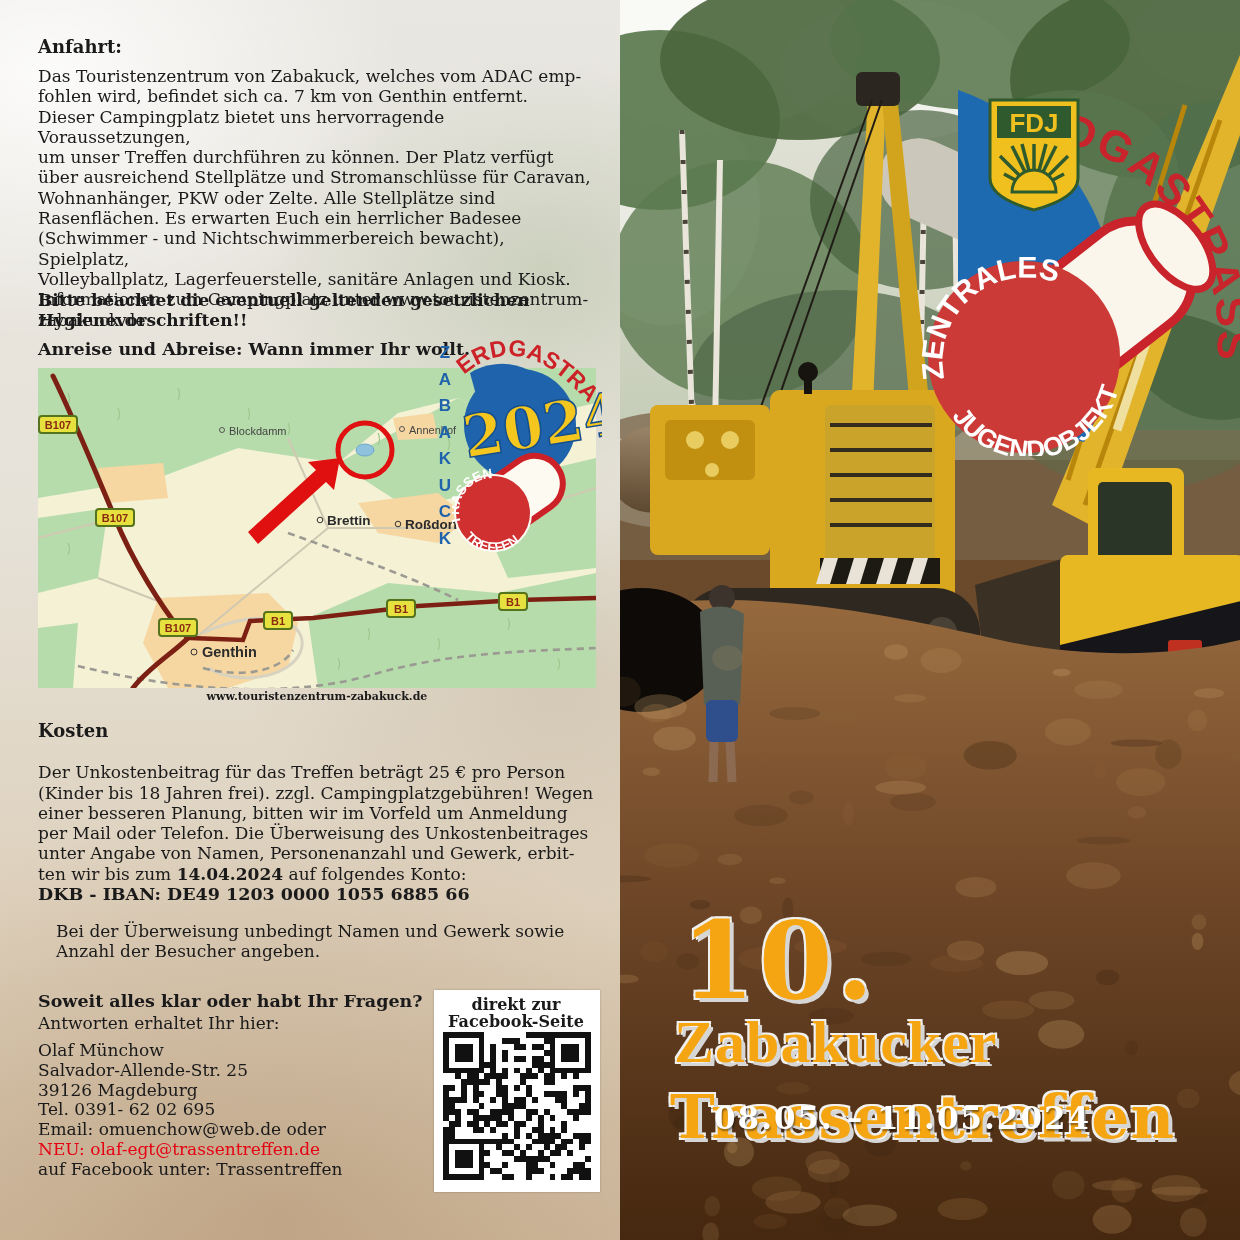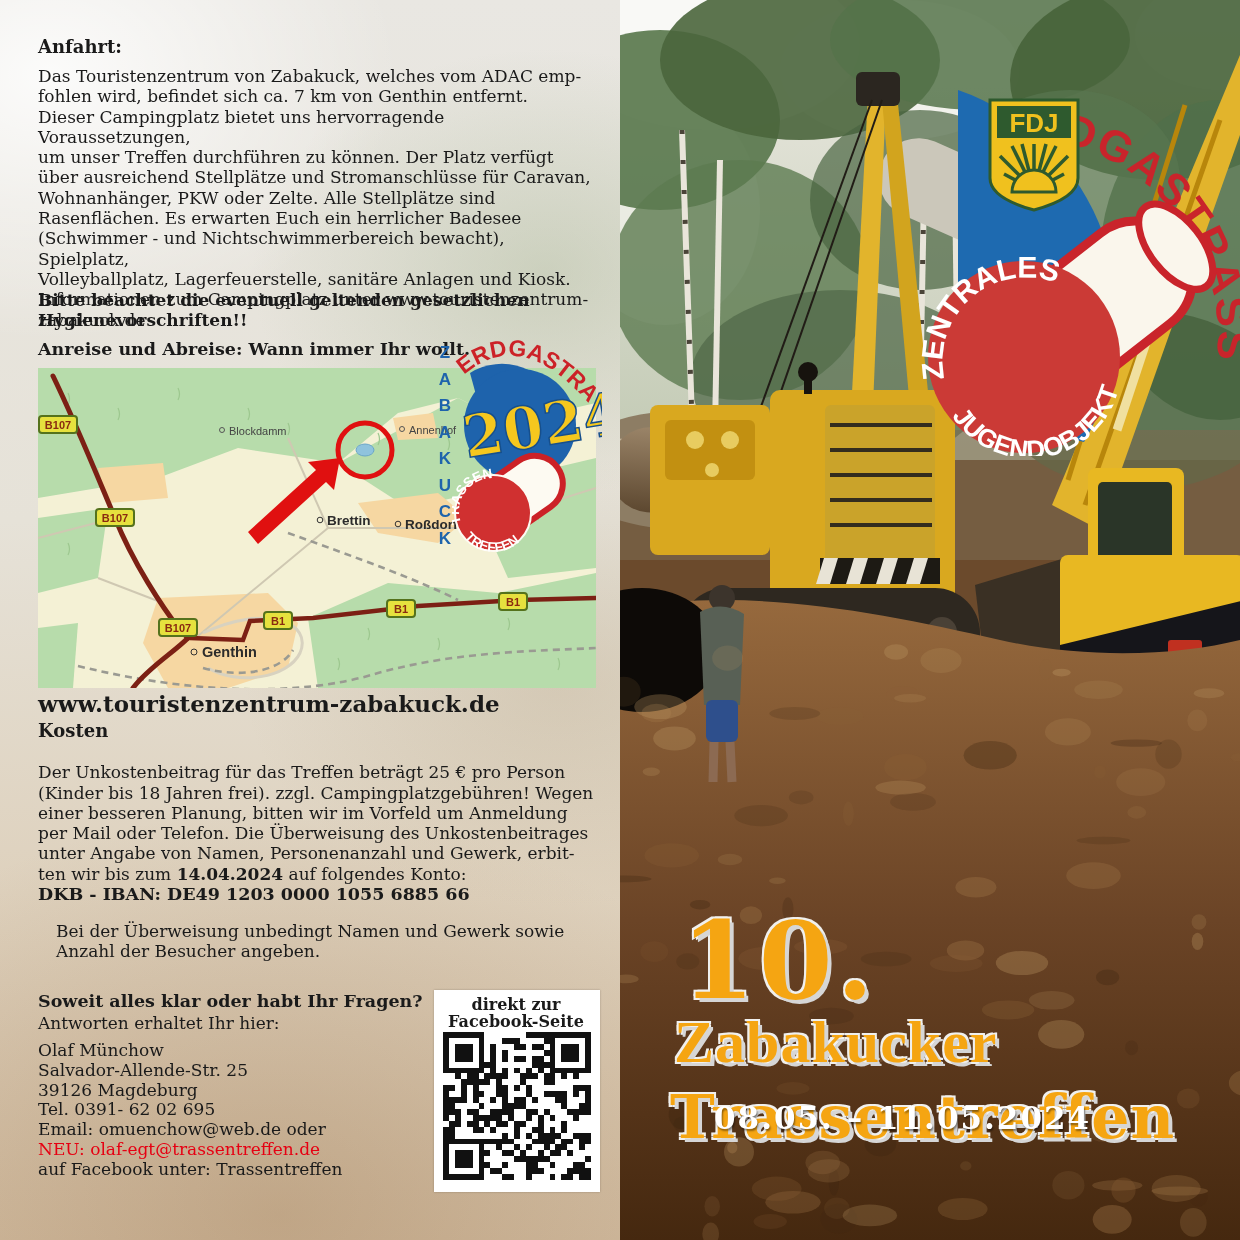--- a/index.html
+++ b/index.html
@@ -11,21 +11,21 @@
     background:
       radial-gradient(420px 320px at 88% 22%, rgba(158,175,138,.38), transparent 70%),
       radial-gradient(500px 380px at 8% 6%, rgba(255,255,255,.85), transparent 70%),
       radial-gradient(420px 300px at 90% 55%, rgba(170,150,115,.25), transparent 75%),
       radial-gradient(700px 520px at 45% 98%, rgba(148,108,66,.30), transparent 78%),
       linear-gradient(#e9e7e2 0%,#e6e2d8 42%,#ded1bd 72%,#d2bda2 100%);}
   .body-txt{font-size:17px;line-height:20.3px;white-space:pre-line;width:562px;}
   .bold{font-weight:bold;}
   .red{color:#e60012;}
   .contact-line{font-size:17px;line-height:19.8px;}
-  #www-line{width:558px;text-align:left;font-size:23px;}
+  #www-line{width:558px;text-align:center;font-size:11px;}
   
   #map-box{left:38px;top:368px;width:558px;height:320px;}
   .map-label{font-family:"Liberation Sans",sans-serif;}
   
   #logo-small{left:452px;top:333px;width:150px;height:230px;}
   #zabakuck-vertical{left:433px;top:340px;width:24px;font-family:"Liberation Sans",sans-serif;
      font-weight:bold;font-size:17px;line-height:26.5px;color:#1e63ac;text-align:center;white-space:pre-line;}
   
   #qr-card{left:434px;top:990px;width:166px;height:202px;background:#fff;box-shadow:0 0 2px rgba(0,0,0,.25);}
   #qr-caption{position:absolute;left:0;top:6px;width:164px;text-align:center;

